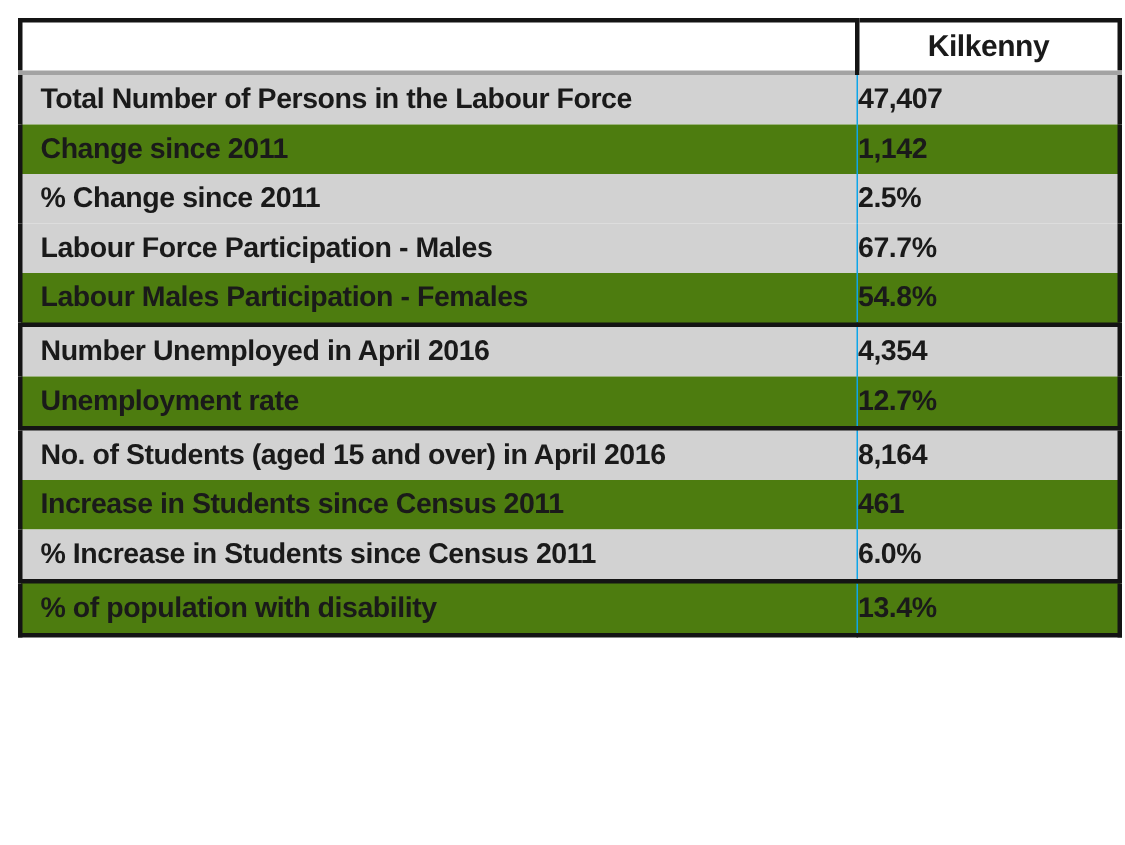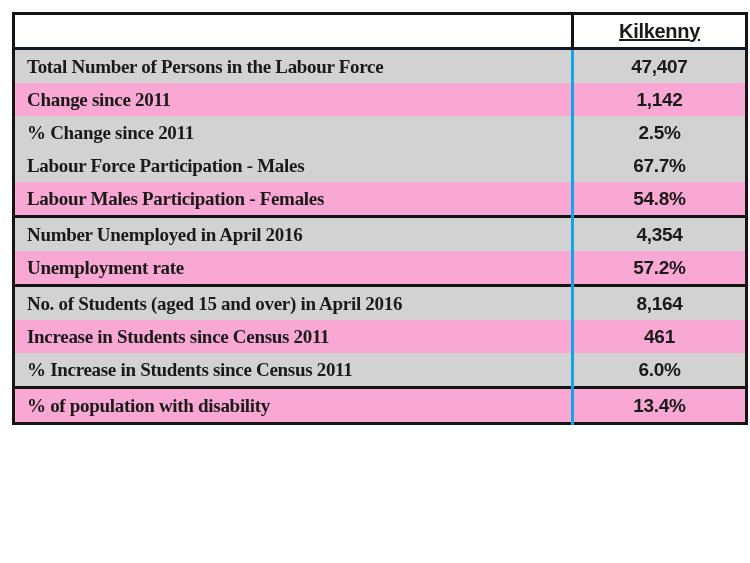--- a/index.html
+++ b/index.html
@@ -4,27 +4,27 @@
   <style>
     html, body { margin: 0; padding: 0; background: #ffffff; }
     body { width: 750px; height: 563px; position: relative; overflow: hidden; font-family: "Liberation Sans", sans-serif; }
     .tbl {
       position: absolute; left: 12px; top: 12px; width: 736px;
       border-collapse: collapse; border: 3px solid #141414;
       color: #1a1a1a;
     }
     .tbl td, .tbl th { padding: 0; height: 33px; font-weight: bold; font-size: 19px; letter-spacing: -0.3px; }
     .tbl th { background: #ffffff; height: 32px; text-align: center; font-size: 20px; }
-    .tbl td.label { padding-left: 12px; width: 544px; border-right: 3px solid #0ea5e9; font-family: Liberation Serif, serif; }
+    .tbl td.label { padding-left: 12px; width: 544px; border-right: 1px solid #0ea5e9; }
     .tbl th.label { border-right: 3px solid #141414; width: 544px; }
-    .tbl td.val { text-align: center; }
-    .tbl tr.hdr { border-bottom: 3px solid #0f172a; text-decoration: underline; }
+    .tbl td.val { }
+    .tbl tr.hdr { border-bottom: 3px solid #a3a3a3; }
     .tbl tr.grp-start { border-top: 3px solid #141414; }
     .tbl tr.shade td { background: #d2d2d2; }
-    .tbl tr.white td { background: #f9a8d4; }
+    .tbl tr.white td { background: #4d7c0f; }
   </style>
 </head>
 <body>
 
 <table class="tbl">
   <tbody>
       <tr class="hdr">
     <th class="label"></th>
     <th>Kilkenny</th>
   </tr>
@@ -47,21 +47,21 @@
   <tr class="white">
     <td class="label">Labour Males Participation - Females</td>
     <td class="val">54.8%</td>
   </tr>
   <tr class="shade grp-start">
     <td class="label">Number Unemployed in April 2016</td>
     <td class="val">4,354</td>
   </tr>
   <tr class="white">
     <td class="label">Unemployment rate</td>
-    <td class="val">57.2%</td>
+    <td class="val">12.7%</td>
   </tr>
   <tr class="shade grp-start">
     <td class="label">No. of Students (aged 15 and over) in April 2016</td>
     <td class="val">8,164</td>
   </tr>
   <tr class="white">
     <td class="label">Increase in Students since Census 2011</td>
     <td class="val">461</td>
   </tr>
   <tr class="shade">

